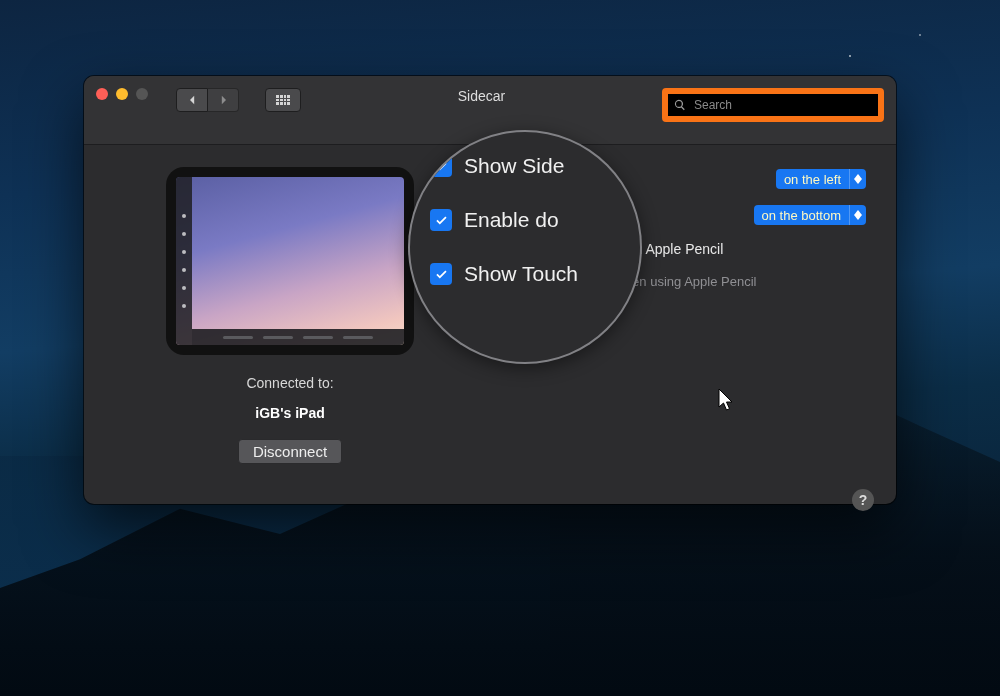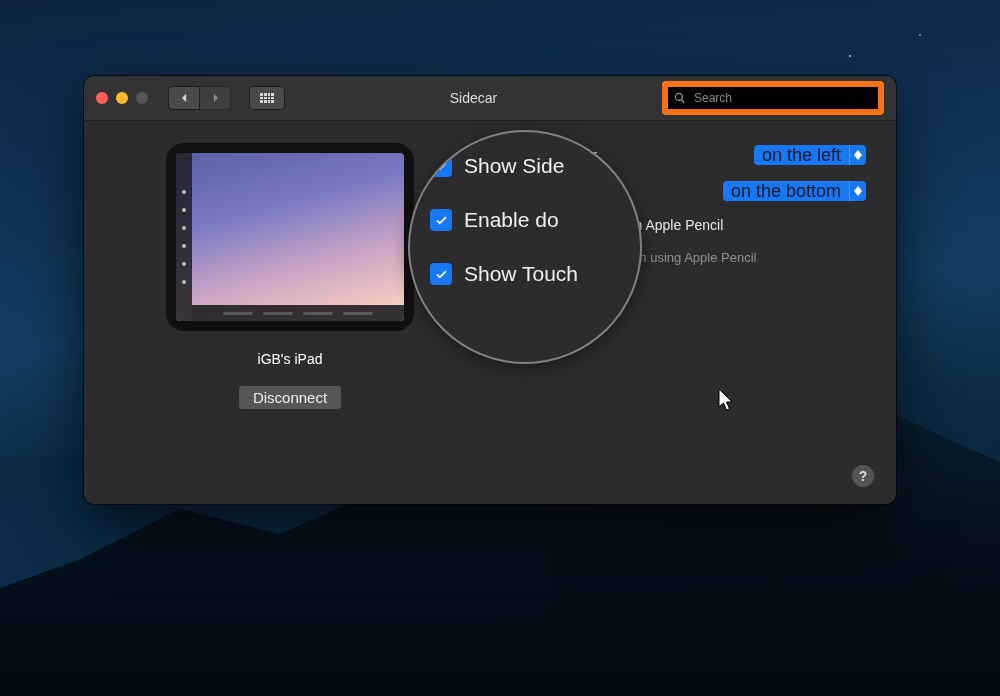--- a/index.html
+++ b/index.html
@@ -23,21 +23,21 @@
     background:linear-gradient(180deg,#0a2a45 0%,#0b2f4e 60%,#082138 100%);
     opacity:.85;
   }
 
   .window{
     position:absolute;left:84px;top:76px;width:812px;height:428px;
     background:#2c2c2e;border-radius:10px;box-shadow:0 25px 60px rgba(0,0,0,.65),0 0 0 1px rgba(0,0,0,.6);
     color:#e8e8e8;
   }
   .titlebar{
-    height:44px;display:flex;align-items:center;padding:0 12px;gap:10px;
+    height:44px;display:flex;align-items:flex-start;padding:12px 12px;gap:18px;
     border-bottom:1px solid #1d1d1f;background:#333335;border-radius:10px 10px 0 0;
   }
   .traffic{display:flex;gap:8px;align-items:center}
   .dot{width:12px;height:12px;border-radius:50%}
   .dot.close{background:#ff5f57}
   .dot.min{background:#febc2e}
   .dot.max{background:#555}
   .nav-group{display:flex;margin-left:10px}
   .nav-btn{width:30px;height:22px;background:#4a4a4c;display:flex;align-items:center;justify-content:center;border:1px solid #1e1e1f}
   .nav-btn.left{border-radius:4px 0 0 4px}
@@ -61,31 +61,31 @@
   .ipad-screen{width:100%;height:100%;border-radius:4px;position:relative;overflow:hidden;
     background:linear-gradient(165deg,#5a5fa3 0%,#7a7ac4 35%,#c9a5c5 65%,#f1c6bf 88%,#f7dbc8 100%);
   }
   .ipad-sidebar{position:absolute;left:0;top:0;bottom:0;width:16px;background:rgba(30,30,34,.85);display:flex;flex-direction:column;align-items:center;justify-content:center;gap:14px}
   .ipad-sidebar i{width:4px;height:4px;border-radius:50%;background:#bcbcc0}
   .ipad-touchbar{position:absolute;left:16px;right:0;bottom:0;height:16px;background:rgba(30,30,34,.9);display:flex;align-items:center;justify-content:center;gap:10px}
   .ipad-touchbar i{width:30px;height:3px;border-radius:2px;background:#5a5a5e}
 
   .connected-block{position:absolute;left:82px;top:230px;width:248px;text-align:center}
   .connected-label{font-size:14px;color:#d8d8d8;margin-bottom:14px}
-  .device-name{font-size:14px;font-weight:400;color:#fff;margin-bottom:18px}
+  .device-name{font-size:14px;font-weight:700;color:#fff;margin-bottom:18px}
   .disconnect-btn{display:inline-block;padding:3px 14px;background:#565659;border:1px solid #2a2a2c;border-radius:4px;font-size:15px;color:#eee;cursor:pointer}
 
   
   .settings{position:absolute;left:400px;top:24px;right:30px}
   .row{display:flex;align-items:center;gap:10px;margin-bottom:16px;font-size:14px;color:#e8e8e8}
   .sub{margin-left:26px;font-size:13px;color:#8f8f93}
   .chk{width:16px;height:16px;border-radius:3px;background:#1877f2;display:flex;align-items:center;justify-content:center;flex-shrink:0}
   .chk.off{background:#555}
   .chk svg{width:11px;height:11px;fill:#fff}
-  .popup{margin-left:auto;display:flex;align-items:center;background:#1877f2;color:#0f172a;border-radius:4px;font-size:18px;height:20px}
+  .popup{margin-left:auto;display:flex;align-items:center;background:#1877f2;color:#fef9c3;border-radius:4px;font-size:13px;height:20px}
   .popup span{padding:0 8px}
   .popup .arrows{width:16px;height:100%;border-left:1px solid rgba(255,255,255,.25);display:flex;flex-direction:column;align-items:center;justify-content:center}
   .popup .arrows svg{width:8px;height:5px;fill:#fff}
 
   .help{position:absolute;right:22px;bottom:18px;width:22px;height:22px;border-radius:50%;background:#555;color:#ddd;display:flex;align-items:center;justify-content:center;font-size:14px;font-weight:600}
 
   
   .lens{
     position:absolute;left:408px;top:130px;width:230px;height:230px;border-radius:50%;
     border:2px solid rgba(200,200,205,.55);box-shadow:0 4px 18px rgba(0,0,0,.45);
@@ -166,20 +166,21 @@
           <div class="ipad-touchbar">
             <i></i>
               <i></i>
               <i></i>
               <i></i>
           </div>
         </div>
       </div>
 
       <div class="connected-block">
+        <div class="connected-label">Connected to:</div>
         <div class="device-name">iGB's iPad</div>
         <div class="disconnect-btn">Disconnect</div>
       </div>
 
       <div class="settings">
         <div class="row">
           <div class="chk">
             <svg viewBox="0 0 16 16">
                 <path d="M6.2 12.3 2.5 8.6l1.3-1.3 2.4 2.4 5.9-5.9 1.3 1.3z"></path>
               </svg>

